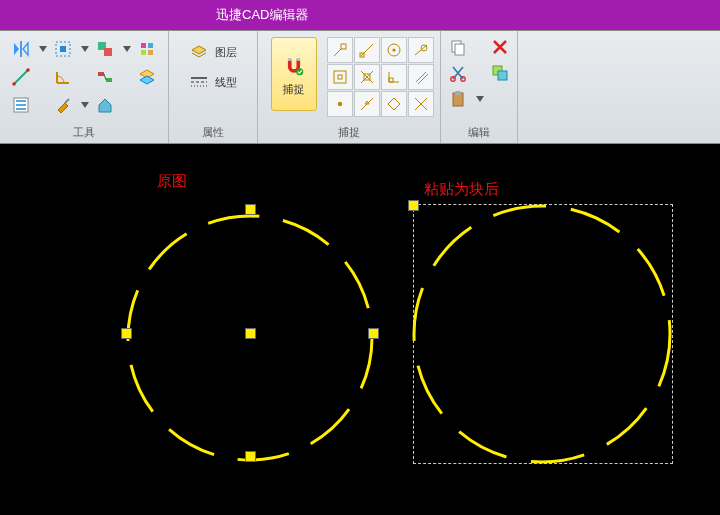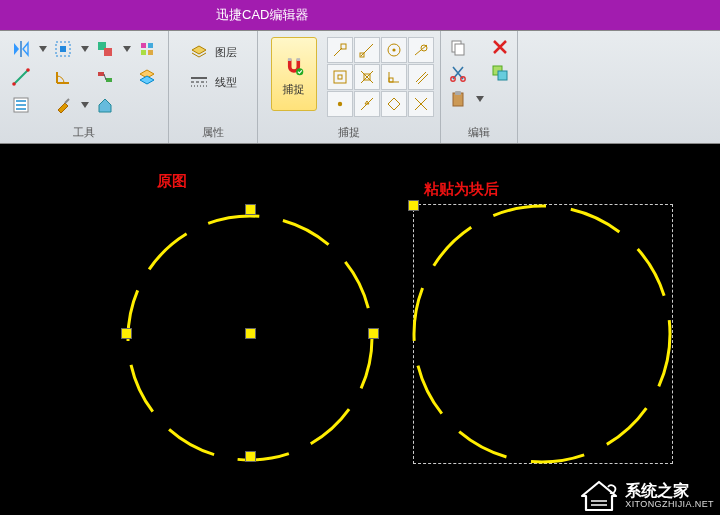--- a/index.html
+++ b/index.html
@@ -15,21 +15,21 @@
 .drop{width:8px;height:6px;margin-left:2px}
 .drop svg{width:8px;height:6px;display:block}
 .big-btn{width:44px;height:72px;background:linear-gradient(#fff7c8,#ffe27a);border:1px solid #d8b838;border-radius:3px;display:flex;flex-direction:column;align-items:center;justify-content:center;gap:2px;margin:2px 4px 0 4px}
 .big-btn .lbl{font-size:11px;color:#333}
 .snap-grid{display:grid;grid-template-columns:repeat(4,24px);grid-auto-rows:24px;gap:3px;padding-top:2px}
 .snap-cell{width:24px;height:24px;background:#f4f6f8;border:1px solid #c2c8ce;display:flex;align-items:center;justify-content:center}
 .snap-cell svg{width:18px;height:18px}
 .prop-row{display:flex;align-items:center;gap:6px;height:22px}
 .prop-row .txt{font-size:11px;color:#333}
 .canvas{position:relative;width:720px;height:373px;background:#000}
-.caption{position:absolute;color:#e11;font-size:15px;font-weight:700}
+.caption{position:absolute;color:#e11;font-size:15px;font-weight:400}
 svg.dashed-circle{position:absolute}
 .handle{position:absolute;width:9px;height:9px;background:#ffee00;border:1px solid #666}
 .sel-box{position:absolute;border:1px dashed #ccc}
 .watermark{position:absolute;right:6px;bottom:4px;color:#fff;display:flex;align-items:center;gap:6px}
 .watermark .logo svg{width:40px;height:34px;display:block}
 .watermark .txt{display:flex;flex-direction:column;line-height:1.1}
 .watermark .t1{font-size:16px;font-weight:bold}
 .watermark .t2{font-size:9px;letter-spacing:0.4px;opacity:.85}
 </style>
 </head>
@@ -351,26 +351,13 @@
   <div class="handle" style="left:245px;top:184px"></div>
   <div class="handle" style="left:368px;top:184px"></div>
   <div class="handle" style="left:245px;top:307px"></div>
 
   <div class="sel-box" style="left:413px;top:60px;width:258px;height:258px"></div>
   <svg class="dashed-circle" style="left:408px;top:56px" width="268" height="268">
     <circle cx="134" cy="134" r="128" fill="none" stroke="#ffee00" stroke-width="3" stroke-dasharray="54 25"></circle>
   </svg>
   <div class="handle" style="left:408px;top:56px"></div>
 
-  <div class="watermark">
-    <span class="logo">
-        <svg viewBox="0 0 40 34">
-          <path d="M20 3 L37 17 L33 17 L33 31 L7 31 L7 17 L3 17 Z" fill="none" stroke="#fff" stroke-width="2.2" stroke-linejoin="round"></path>
-          <path d="M12 22 h16 M12 26 h16" stroke="#fff" stroke-width="1.6"></path>
-          <path d="M29 8 a4 4 0 1 1 2 6" fill="none" stroke="#fff" stroke-width="1.8"></path>
-        </svg>
-      </span>
-    <span class="txt">
-      <span class="t1">系统之家</span>
-      <span class="t2">XITONGZHIJIA.NET</span>
-    </span>
-  </div>
 </div>
 
 </body></html>

